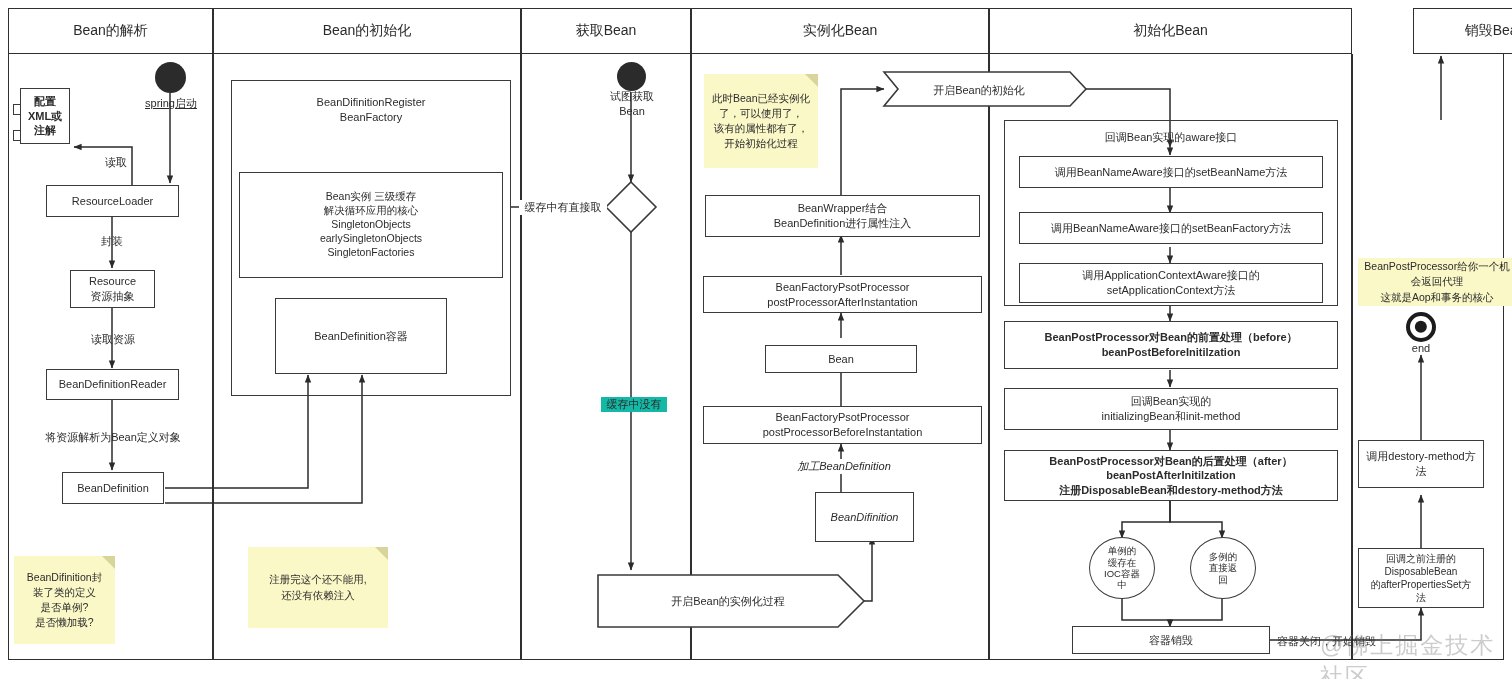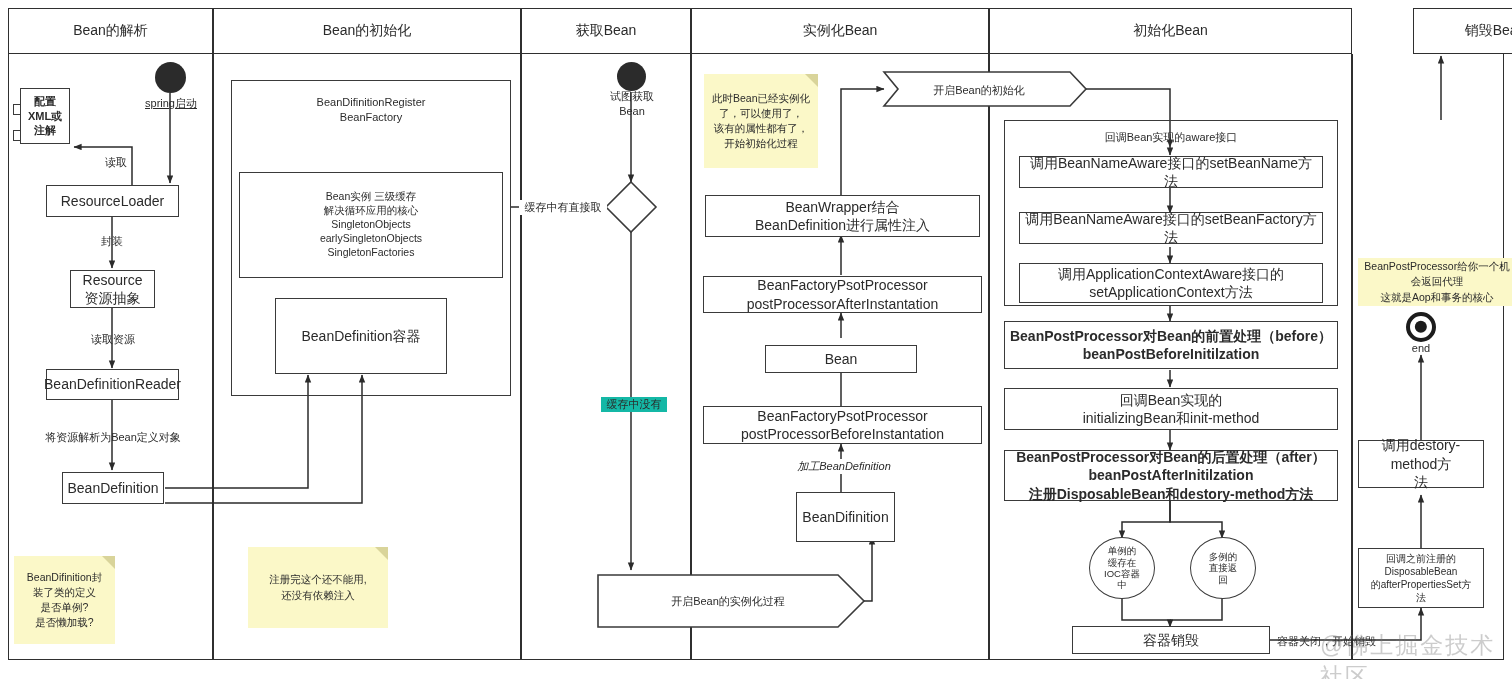--- a/index.html
+++ b/index.html
@@ -19,21 +19,21 @@
   .nodebox {
     position: absolute;
     box-sizing: border-box;
     border: 1.6px solid #3a3a3a;
     background: #ffffff;
     display: flex;
     align-items: center;
     justify-content: center;
     text-align: center;
     color: #2b2b2b;
-    font-size: 14px;
+    font-size: 11px;
     line-height: 1.32;
     white-space: pre-line;
     padding: 2px 4px;
   }
   .grouping {
     position: absolute;
     box-sizing: border-box;
     border: 1.6px solid #3a3a3a;
     background: transparent;
   }
@@ -286,21 +286,21 @@
   <div class="plainlabel" style="left:914px; top:83px; width:130px;">开启Bean的初始化</div>
 
   <div class="nodebox" style="left:705px; top:195px; width:275px; height:42px;">BeanWrapper结合
 BeanDefinition进行属性注入</div>
   <div class="nodebox" style="left:703px; top:276px; width:279px; height:37px;">BeanFactoryPsotProcessor
 postProcessorAfterInstantation</div>
   <div class="nodebox" style="left:765px; top:345px; width:152px; height:28px;">Bean</div>
   <div class="nodebox" style="left:703px; top:406px; width:279px; height:38px;">BeanFactoryPsotProcessor
 postProcessorBeforeInstantation</div>
   <div class="plainlabel" style="left:782px; top:459px; width:124px; background:#fff;font-style:italic;">加工BeanDefinition</div>
-  <div class="nodebox" style="left:796px; top:492px; width:99px; height:50px;">BeanDifinition</div>
+  <div class="nodebox" style="left:815px; top:492px; width:99px; height:50px;font-style:italic;">BeanDifinition</div>
 
   <div class="grouping" style="left:1004px; top:120px; width:334px; height:186px;"></div>
   <div class="plainlabel" style="left:1064px; top:130px; width:214px;">回调Bean实现的aware接口</div>
   <div class="nodebox" style="left:1019px; top:156px; width:304px; height:32px;">调用BeanNameAware接口的setBeanName方法</div>
   <div class="nodebox" style="left:1019px; top:212px; width:304px; height:32px;">调用BeanNameAware接口的setBeanFactory方法</div>
   <div class="nodebox" style="left:1019px; top:263px; width:304px; height:40px;">调用ApplicationContextAware接口的
 setApplicationContext方法</div>
 
   <div class="nodebox bold" style="left:1004px; top:321px; width:334px; height:48px;">BeanPostProcessor对Bean的前置处理（before）
 beanPostBeforeInitilzation</div>

